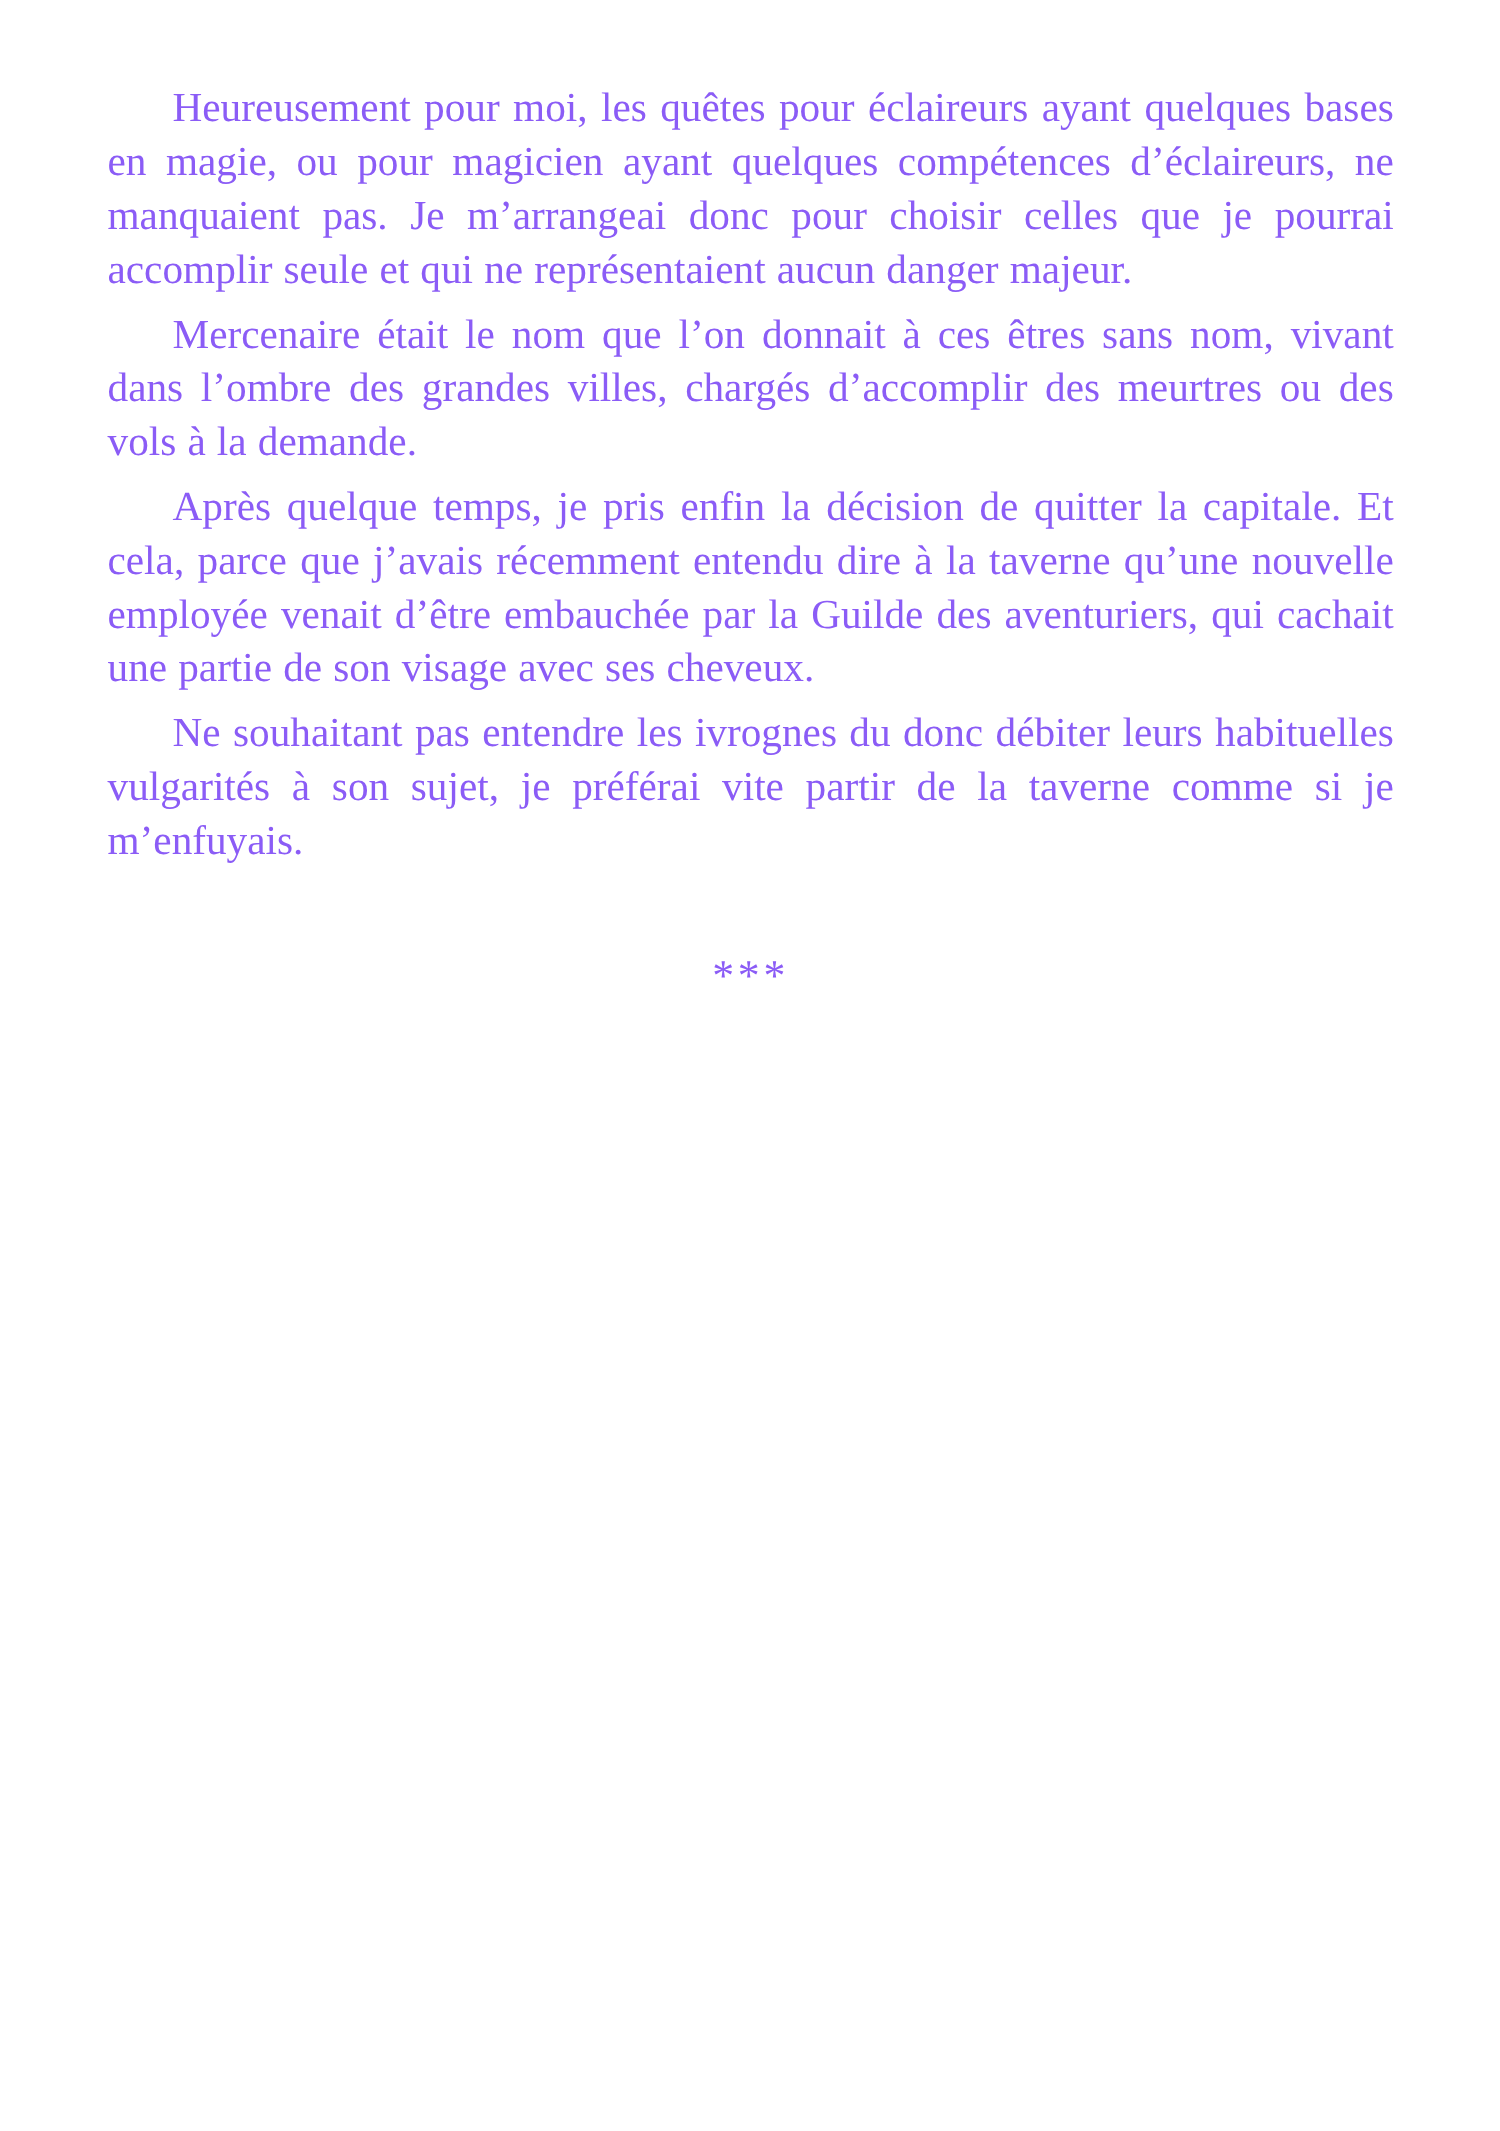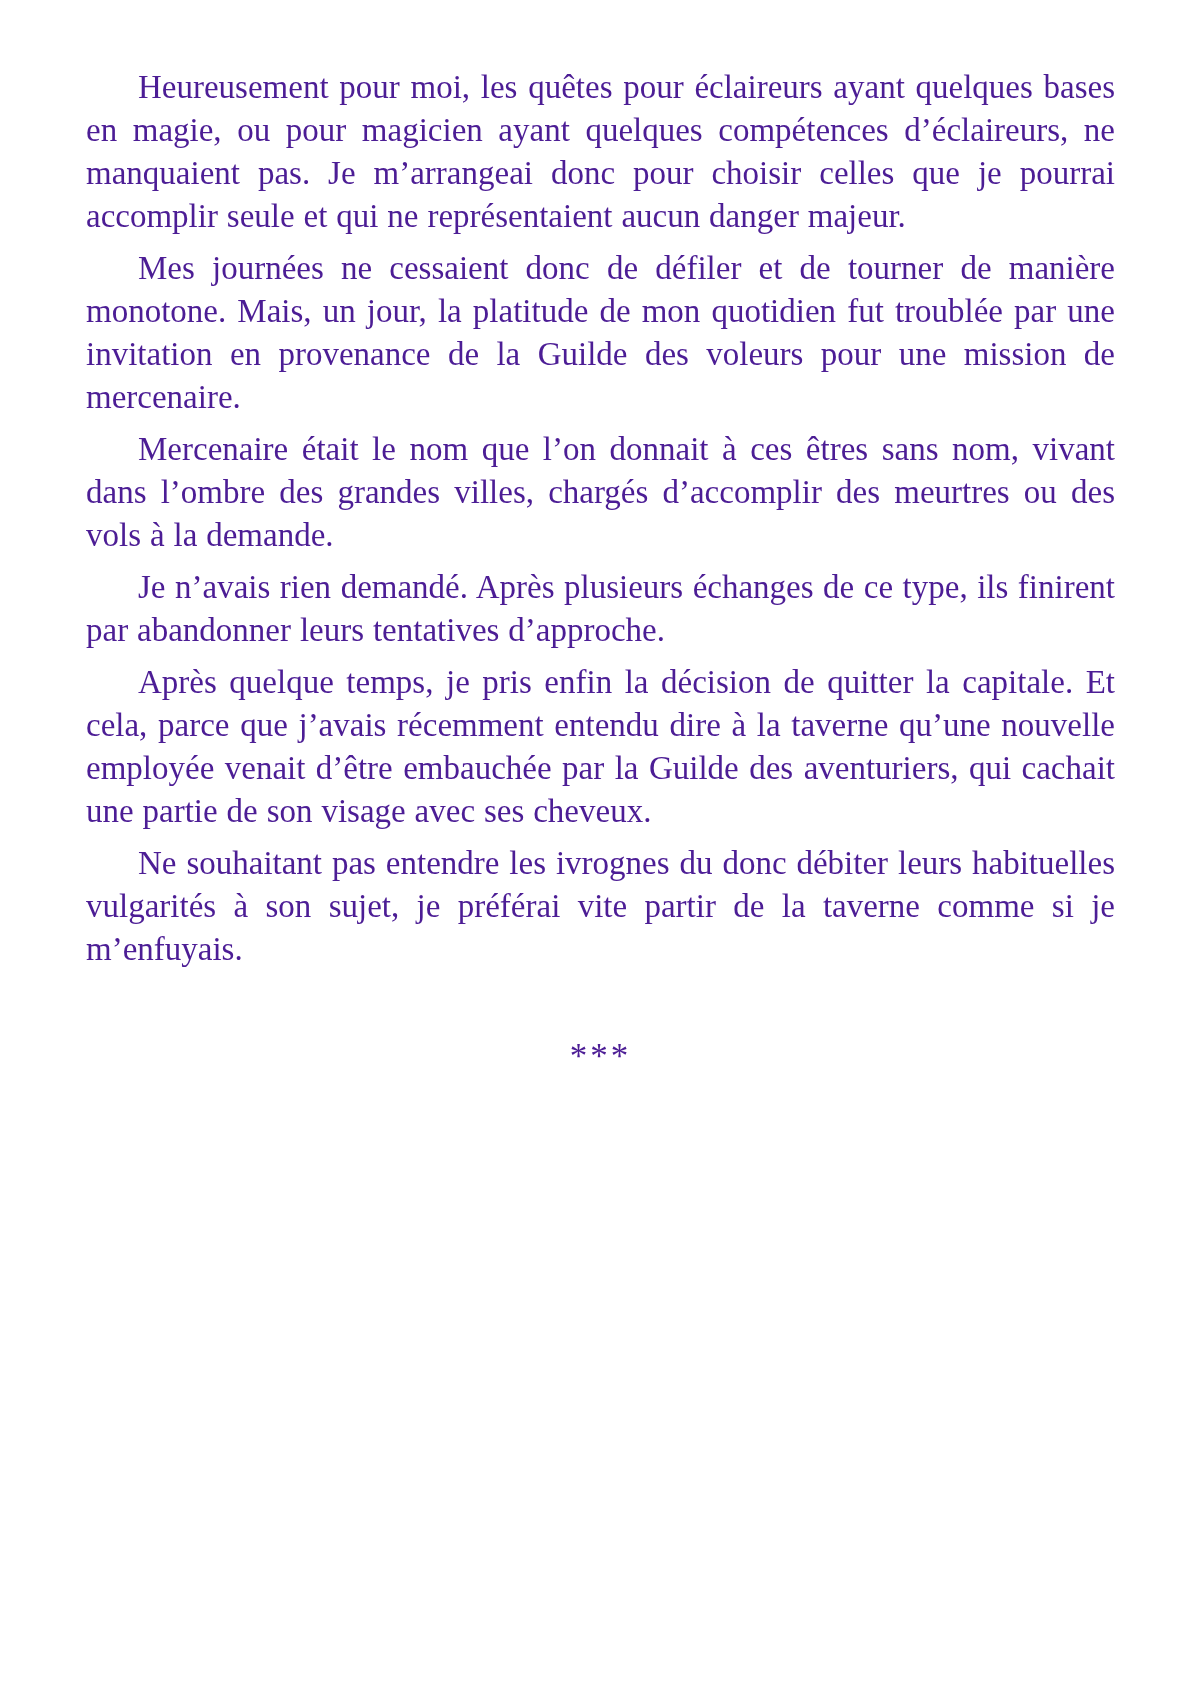--- a/index.html
+++ b/index.html
@@ -13,21 +13,21 @@
     height: 1705px;
     margin: 0 auto;
     background: #ffffff;
     overflow: hidden;
   }
   .text-block {
     position: absolute;
     top: 66px;
     left: 86px;
     width: 1029px;
-    color: #4c1d95;
+    color: #8b5cf6;
     font-family: "Liberation Serif", "DejaVu Serif", serif;
     font-size: 33px;
     line-height: 43px;
   }
   p.para {
     margin: 0 0 9px 0;
     text-align: justify;
     text-indent: 52px;
     hyphens: manual;
     -webkit-hyphens: manual;
@@ -43,20 +43,18 @@
     letter-spacing: 3px;
     text-indent: 0;
   }
 </style>
 </head>
 <body>
 
 <div class="page">
   <div class="text-block">
     <p class="para">Heureusement pour moi, les quêtes pour éclaireurs ayant quelques bases en magie, ou pour magicien ayant quelques compétences d’éclai­reurs, ne manquaient pas. Je m’arrangeai donc pour choisir celles que je pourrai accomplir seule et qui ne représentaient aucun danger majeur.</p>
-    <p class="para">Mes journées ne cessaient donc de défiler et de tourner de manière monotone. Mais, un jour, la platitude de mon quotidien fut troublée par une invitation en provenance de la Guilde des voleurs pour une mission de mercenaire.</p>
     <p class="para">Mercenaire était le nom que l’on donnait à ces êtres sans nom, vivant dans l’ombre des grandes villes, chargés d’accomplir des meurtres ou des vols à la demande.</p>
-    <p class="para">Je n’avais rien demandé. Après plusieurs échanges de ce type, ils finirent par abandonner leurs tentatives d’approche.</p>
     <p class="para">Après quelque temps, je pris enfin la décision de quitter la capitale. Et cela, parce que j’avais récemment entendu dire à la taverne qu’une nouvelle employée venait d’être embauchée par la Guilde des aventuriers, qui cachait une partie de son visage avec ses cheveux.</p>
     <p class="para">Ne souhaitant pas entendre les ivrognes du donc débiter leurs habi­tuelles vulgarités à son sujet, je préférai vite partir de la taverne comme si je m’enfuyais.</p>
     <div class="separator">***</div>
   </div>
 </div>
 
 </body></html>

